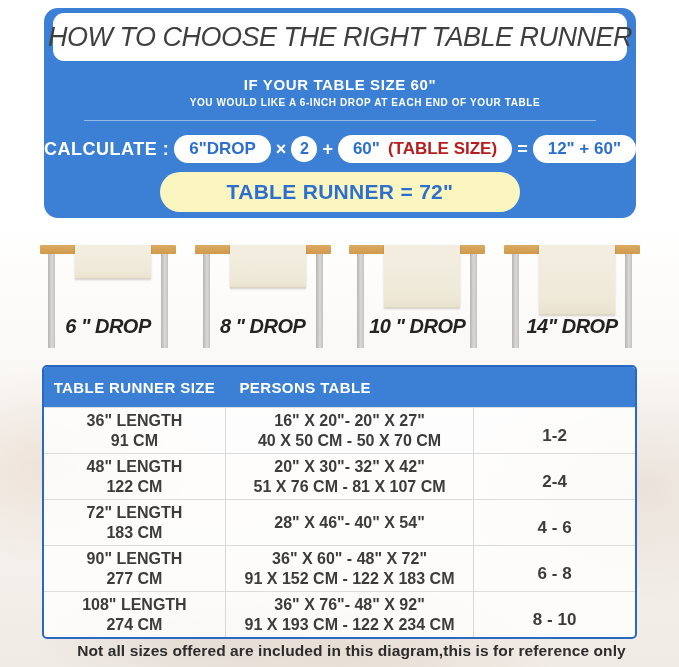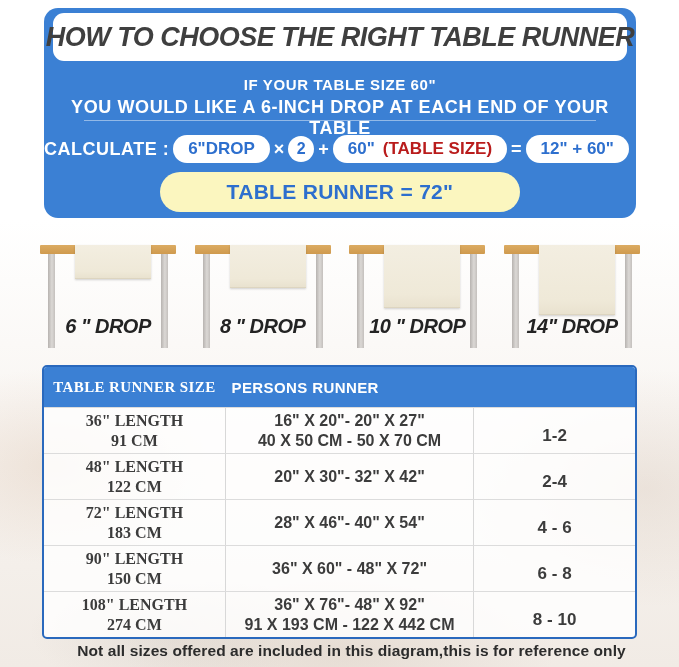--- a/index.html
+++ b/index.html
@@ -24,33 +24,33 @@
   #blue-panel {
     position:absolute; left:44px; top:8px; width:592px; height:210px;
     background:#3b80d4; border-radius:14px;
   }
   #title-box {
     position:absolute; left:9px; top:5px; width:574px; height:48px;
     background:#ffffff; border-radius:11px;
     display:flex; align-items:center; justify-content:center;
   }
   #title-box .title {
-    font-size:27px; font-weight:bold; font-style:italic; color:#3f3f3f;
+    font-size:27px; font-weight:normal; font-style:italic; color:#3f3f3f;
     letter-spacing:-0.5px; white-space:nowrap;
   }
   .subline { position:absolute; width:100%; text-align:center; color:#ffffff; letter-spacing:0.6px; font-weight:bold; }
   #sub1 { top:68px;  font-size:15px; }
-  #sub2 { top:89px;  font-size:18px; }
+  #sub2 { top:89px;  font-size:10px;margin-left:25px; }
   #panel-sep {
     position:absolute; left:40px; right:40px; top:112px; height:0;
     border-top:1px solid rgba(255,255,255,0.45);
   }
   #calc-row {
     position:absolute; left:0; top:124px; width:100%; height:34px;
-    display:flex; align-items:center; justify-content:flex-start; gap:4px;
+    display:flex; align-items:center; justify-content:space-between; gap:4px;
   }
   .calc-label { color:#ffffff; font-weight:bold; font-size:18px; letter-spacing:0.5px; }
   .pill {
     background:#ffffff; border-radius:18px; padding:4px 15px;
     color:#2d6fce; font-weight:bold; font-size:17px; white-space:nowrap;
     display:flex; align-items:center; gap:8px;
   }
   .pill .note { color:#b91c1c; font-weight:bold; }
   .op { color:#ffffff; font-weight:bold; font-size:18px; }
   .circle {
@@ -101,21 +101,21 @@
   #size-table {
     position:absolute; left:42px; top:365px; width:595px;
     border:2px solid #2a69bd; border-radius:5px; overflow:hidden;
     background:rgba(255,255,255,0.82);
   }
   .thead { display:flex; background:#3b80d4; height:40px; }
   .thead .th {
     display:flex; align-items:center; justify-content:center;
     color:#ffffff; font-weight:bold; font-size:15px; letter-spacing:0.4px;
   }
-  .c1 { width:30.6%;font-family:Liberation Serif, serif; } .c2 { width:42.2%; } .c3 { width:27.2%; }
+  .c1 { width:30.6%; } .c2 { width:42.2%; } .c3 { width:27.2%; }
   .trow { display:flex; height:46px; border-top:1px solid #dcdcdc; }
   .trow:first-of-type { border-top:none; }
   .tc {
     display:flex; flex-direction:column; align-items:center; justify-content:center;
     color:#3c3c3c; line-height:1.22;
   }
   .tc.c2 { border-left:1px solid #d8d8d8; border-right:1px solid #d8d8d8; }
   .tc span { font-size:16px; font-weight:600; white-space:nowrap; }
   .tc.c3 span { font-size:17px;margin-top:11px; }
 
@@ -184,21 +184,21 @@
       <div class="leg right"></div>
       <div class="tabletop"></div>
       <div class="runner d3"></div>
       <div class="drop-label">14" DROP</div>
     </div>
   </div>
 
   <div id="size-table">
     <div class="thead">
       <div class="th c1">TABLE RUNNER SIZE</div>
-      <div class="th c3">PERSONS RUNNER</div>
+      <div class="th c3">PERSONS TABLE</div>
     </div>
 
     <div class="trow">
       <div class="tc c1">
         <span>36" LENGTH</span>
         <span>91 CM</span>
       </div>
       <div class="tc c2">
         <span>16" X 20"- 20" X 27"</span>
         <span>40 X 50 CM - 50 X 70 CM</span>
@@ -208,20 +208,21 @@
       </div>
     </div>
 
     <div class="trow">
       <div class="tc c1">
         <span>48" LENGTH</span>
         <span>122 CM</span>
       </div>
       <div class="tc c2">
         <span>20" X 30"- 32" X 42"</span>
+        <span>51 X 76 CM - 81 X 107 CM</span>
       </div>
       <div class="tc c3">
         <span>2-4</span>
       </div>
     </div>
 
     <div class="trow">
       <div class="tc c1">
         <span>72" LENGTH</span>
         <span>183 CM</span>
@@ -230,38 +231,39 @@
         <span>28" X 46"- 40" X 54"</span>
       </div>
       <div class="tc c3">
         <span>4 - 6</span>
       </div>
     </div>
 
     <div class="trow">
       <div class="tc c1">
         <span>90" LENGTH</span>
-        <span>150 CM</span>
+        <span>277 CM</span>
       </div>
       <div class="tc c2">
         <span>36" X 60" - 48" X 72"</span>
+        <span>91 X 152 CM - 122 X 183 CM</span>
       </div>
       <div class="tc c3">
         <span>6 - 8</span>
       </div>
     </div>
 
     <div class="trow">
       <div class="tc c1">
         <span>108" LENGTH</span>
         <span>274 CM</span>
       </div>
       <div class="tc c2">
         <span>36" X 76"- 48" X 92"</span>
-        <span>91 X 193 CM - 122 X 442 CM</span>
+        <span>91 X 193 CM - 122 X 234 CM</span>
       </div>
       <div class="tc c3">
         <span>8 - 10</span>
       </div>
     </div>
   </div>
 
   <div id="footnote">Not all sizes offered are included in this diagram,this is for reference only</div>
 </div>
 

